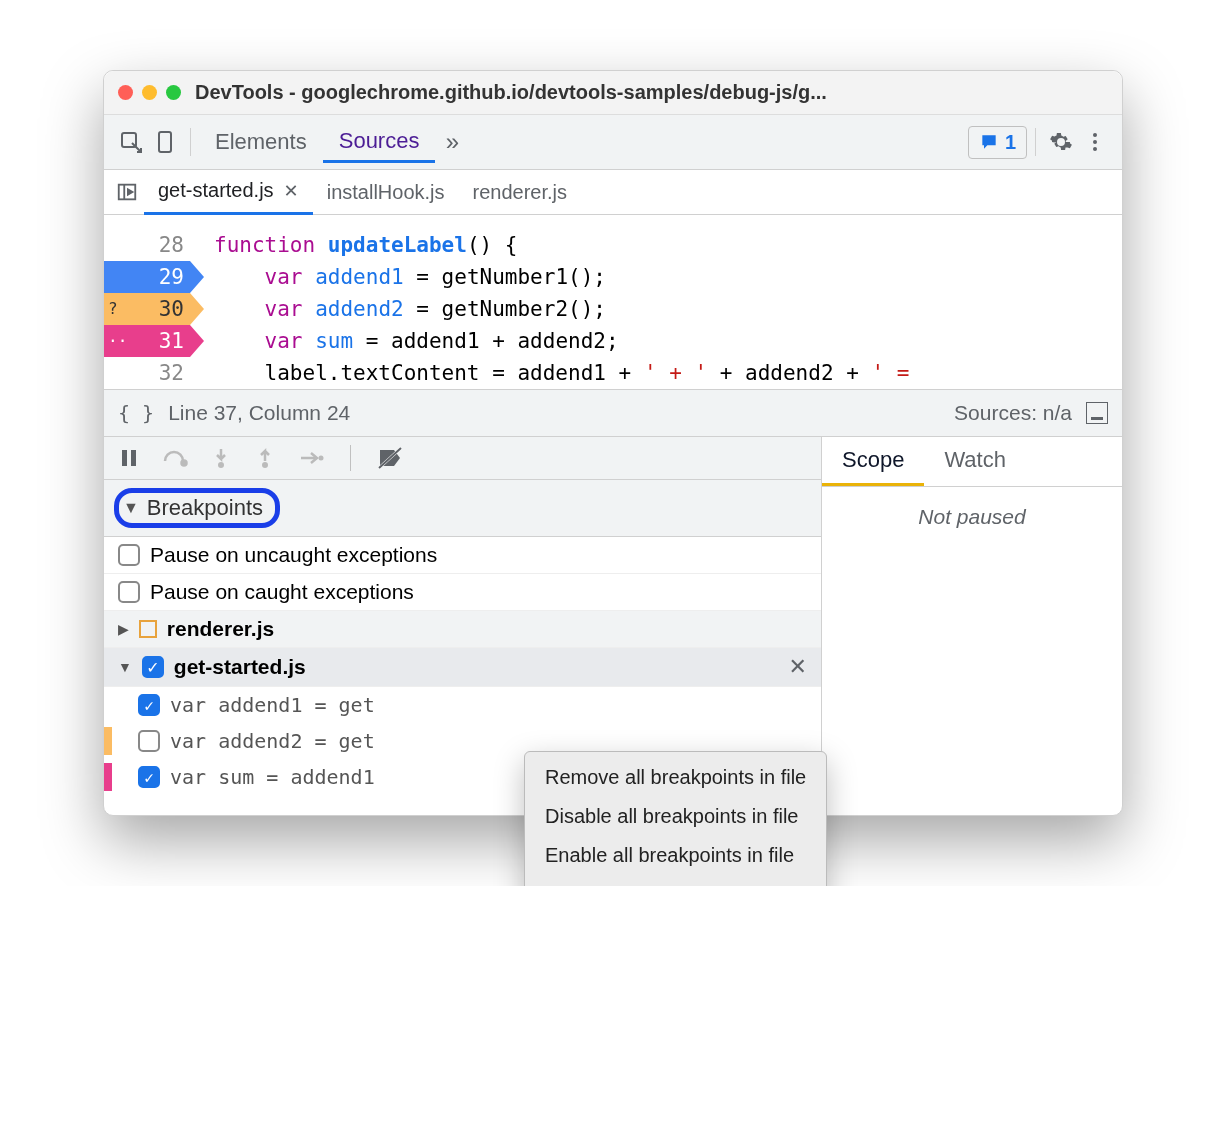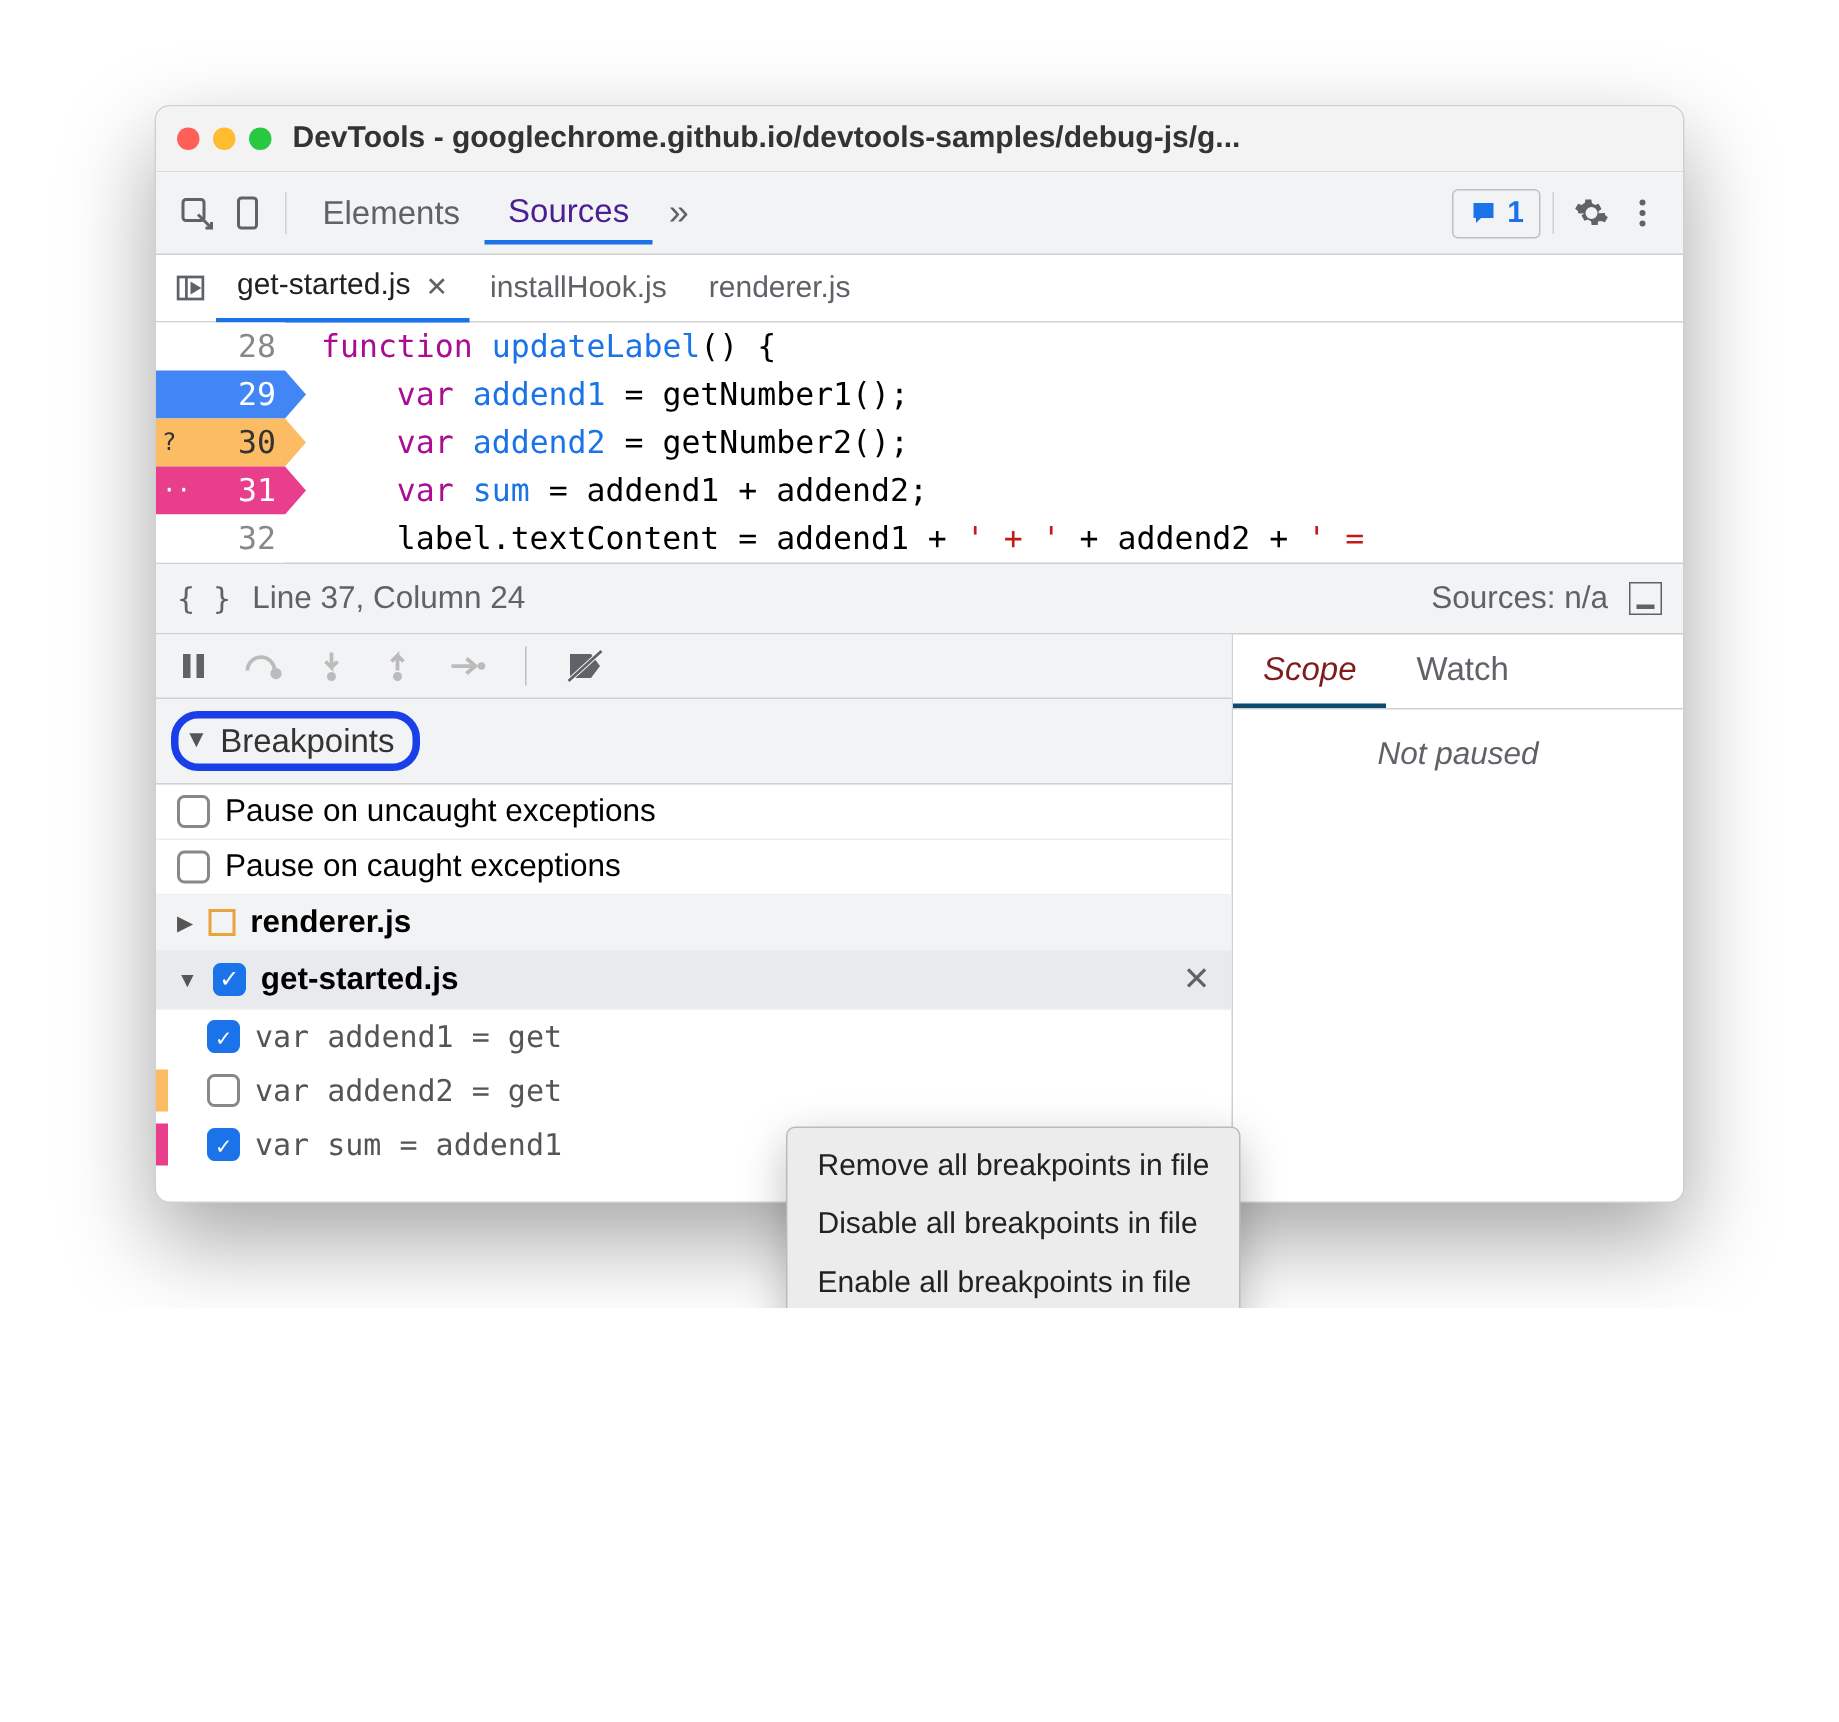--- a/index.html
+++ b/index.html
@@ -15,33 +15,33 @@
 .toolbar .sep { width:1px; height:28px; background:#d0d0d0; margin:0 8px; }
 .toolbar .tab { padding:0 16px; height:41px; display:flex; align-items:center; font-size:22px; color:#5f6368; }
 .toolbar .tab.active { color:#4c1d95; border-bottom:3px solid #1a73e8; }
 .toolbar .spacer { flex:1; }
 .msgbtn { display:flex; align-items:center; gap:6px; border:1px solid #c0c0c0; border-radius:4px; padding:4px 10px; color:#1a73e8; font-size:20px; font-weight:600; }
 .filetabs { display:flex; align-items:center; border-bottom:1px solid #d0d0d0; height:45px; background:#fff; padding-left:6px; }
 .navicon{ width:34px;display:flex;justify-content:center;color:#5f6368;}
 .ftab { display:flex; align-items:center; padding:0 14px; height:45px; font-size:20px; color:#5f6368; gap:10px;}
 .ftab.active{ color:#202124; border-bottom:3px solid #1a73e8;}
 .close-x{font-size:18px;color:#5f6368;}
-.code { font-family: Menlo, Consolas, monospace; font-size:21px; line-height:32px; }
+.code { font-family: Menlo, Consolas, monospace; font-size:21px; line-height:32px;margin-top:14px; }
 .cline{ display:flex; }
 .gutter{ width:86px; display:flex; justify-content:flex-end; align-items:center; padding-right:6px; color:#888; background:#fff; position:relative;}
 .gutter.blue{ color:#ffffff; background:#4285f4;}
 .gutter.orange{ color:#333; background:#fbbc63;}
 .gutter.pink{ color:#fff; background:#e83e8c;}
 .gutter.blue::after,.gutter.orange::after,.gutter.pink::after{content:"";position:absolute;right:-14px;top:0;border-top:16px solid transparent;border-bottom:16px solid transparent;}
 .gutter.blue::after{border-left:14px solid #4285f4;}
 .gutter.orange::after{border-left:14px solid #fbbc63;}
 .gutter.pink::after{border-left:14px solid #e83e8c;}
 .gutter .badge{position:absolute;left:4px;font-size:16px;}
 .ccode{ padding-left:24px; white-space:pre; }
-.kw{color:#aa0d91;} .fn{color:#1a73e8;} .id{color:#1a73e8;} .str{color:#c41a16;}
+.kw{color:#aa0d91;} .fn{color:#1a73e8;font-weight:bold;} .id{color:#1a73e8;} .str{color:#c41a16;}
 .statusbar{display:flex;align-items:center;justify-content:space-between;background:#f1f3f4;border-top:1px solid #d0d0d0;border-bottom:1px solid #d0d0d0;height:48px;padding:0 14px;font-size:21px;color:#5f6368;}
 .statusbar .left{display:flex;align-items:center;gap:14px;}
 .curly{font-family:Menlo,monospace;font-size:20px;}
 .layers{width:22px;height:22px;border:1px solid #5f6368;display:inline-flex;align-items:flex-end;justify-content:center;}
 .layers::before{content:"";display:block;width:12px;height:3px;background:#5f6368;margin-bottom:3px;}
 .lower{display:flex;}
 .leftpane{flex:1;border-right:1px solid #d0d0d0;}
 .dbgbar{display:flex;align-items:center;gap:22px;padding:8px 14px;background:#f1f3f4;border-bottom:1px solid #d0d0d0;color:#888;}
 .dbgbar .sepv{width:1px;height:26px;background:#c0c0c0;margin:0 4px;}
 .section-hdr{display:flex;align-items:center;padding:8px 10px;background:#f1f3f4;border-bottom:1px solid #d0d0d0;font-size:22px;color:#333;}
@@ -54,21 +54,21 @@
 .tri2{font-size:14px;color:#555;}
 .filegroup{background:#f1f3f4;}
 .filegroup.sel{background:#e8eaed;}
 .close-grp{margin-left:auto;color:#5f6368;font-size:22px;}
 .bp-item{display:flex;align-items:center;padding:6px 14px 6px 34px;font-family:Menlo,monospace;font-size:20px;color:#555;gap:10px;position:relative;}
 .marker{position:absolute;left:0;top:4px;bottom:4px;width:8px;}
 .marker.orange{background:#fbbc63;} .marker.pink{background:#e83e8c;}
 .rightpane{width:300px;display:flex;flex-direction:column;}
 .rtabs{display:flex;border-bottom:1px solid #d0d0d0;}
 .rtab{flex:0 0 auto;padding:10px 20px;font-size:22px;color:#5f6368;}
-.rtab.active{color:#7f1d1d;border-bottom:3px solid #0c4a6e;font-style:italic;}
+.rtab.active{color:#0f172a;border-bottom:3px solid #eab308;}
 .notpaused{padding:18px;text-align:center;font-style:italic;color:#5f6368;font-size:21px;}
 .ctxmenu{position:absolute;left:420px;top:680px;background:#ececec;border:1px solid #bbb;border-radius:6px;box-shadow:0 10px 30px rgba(0,0,0,0.25);padding:6px 0;z-index:50;}
 .ctxmenu .mi{padding:8px 20px;font-size:20px;color:#222;white-space:nowrap;}
 svg{display:block;}
 </style>
 </head>
 <body>
 
 <div class="window">
   <div class="titlebar">

